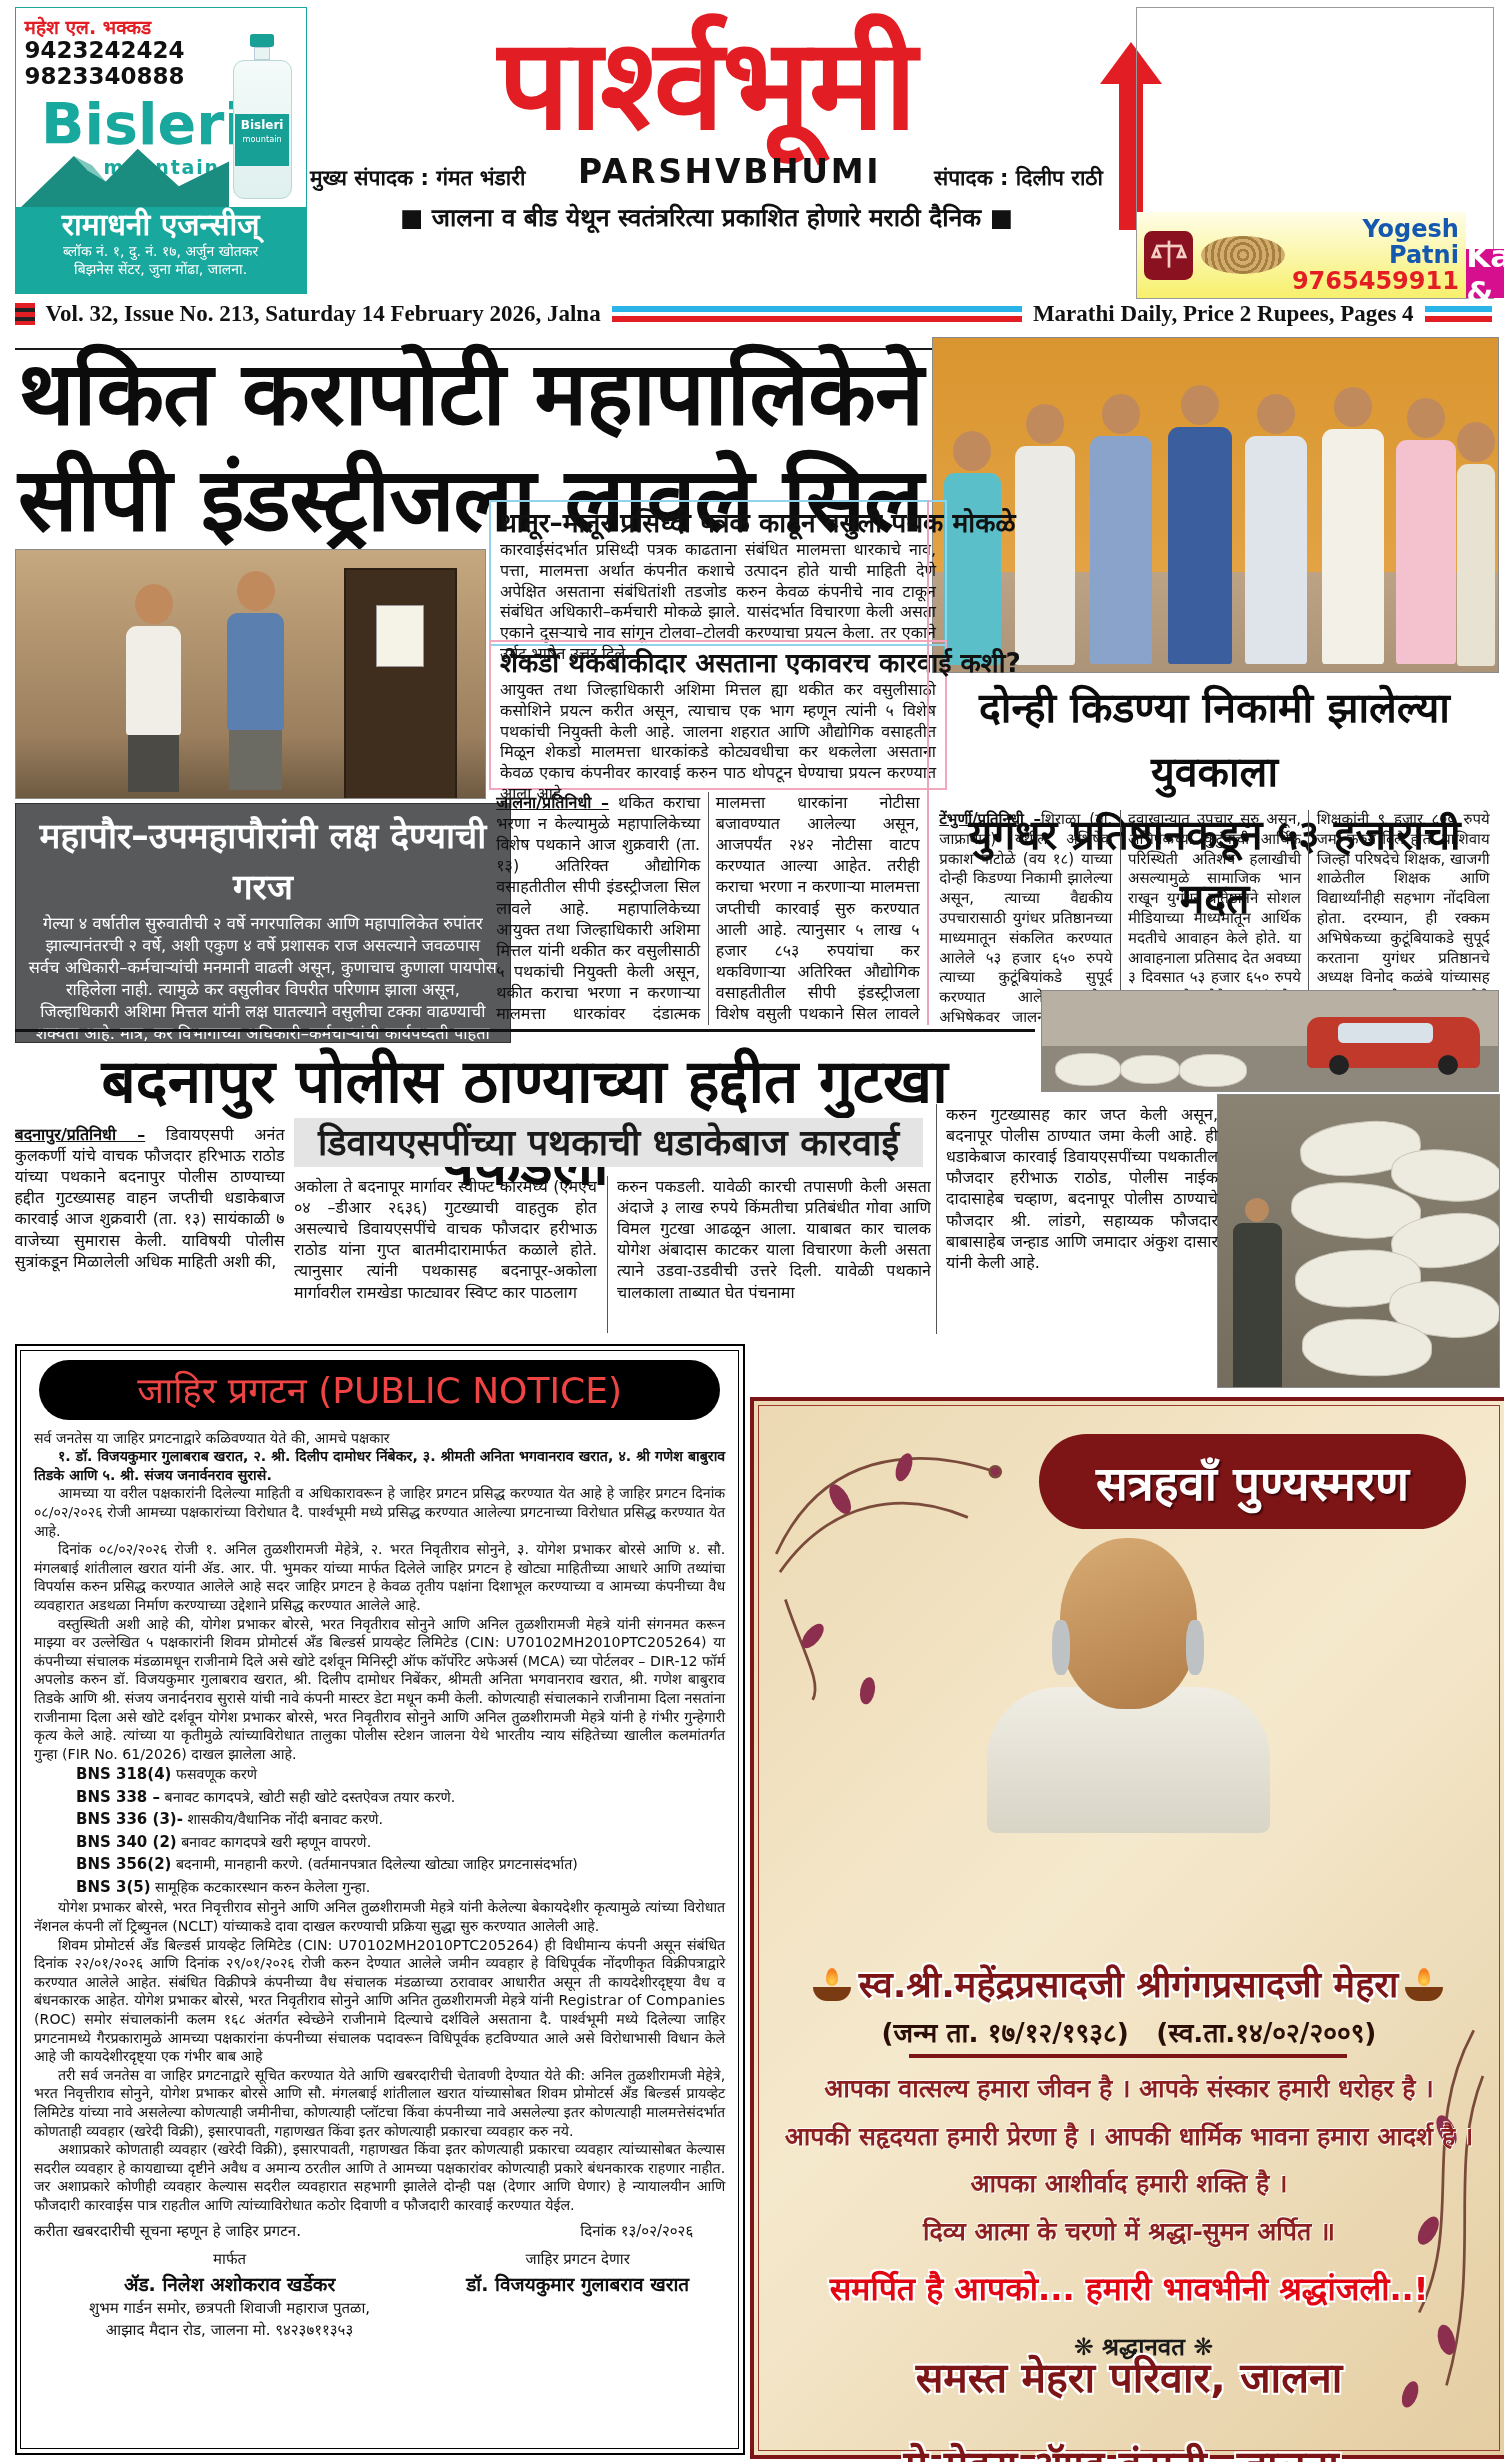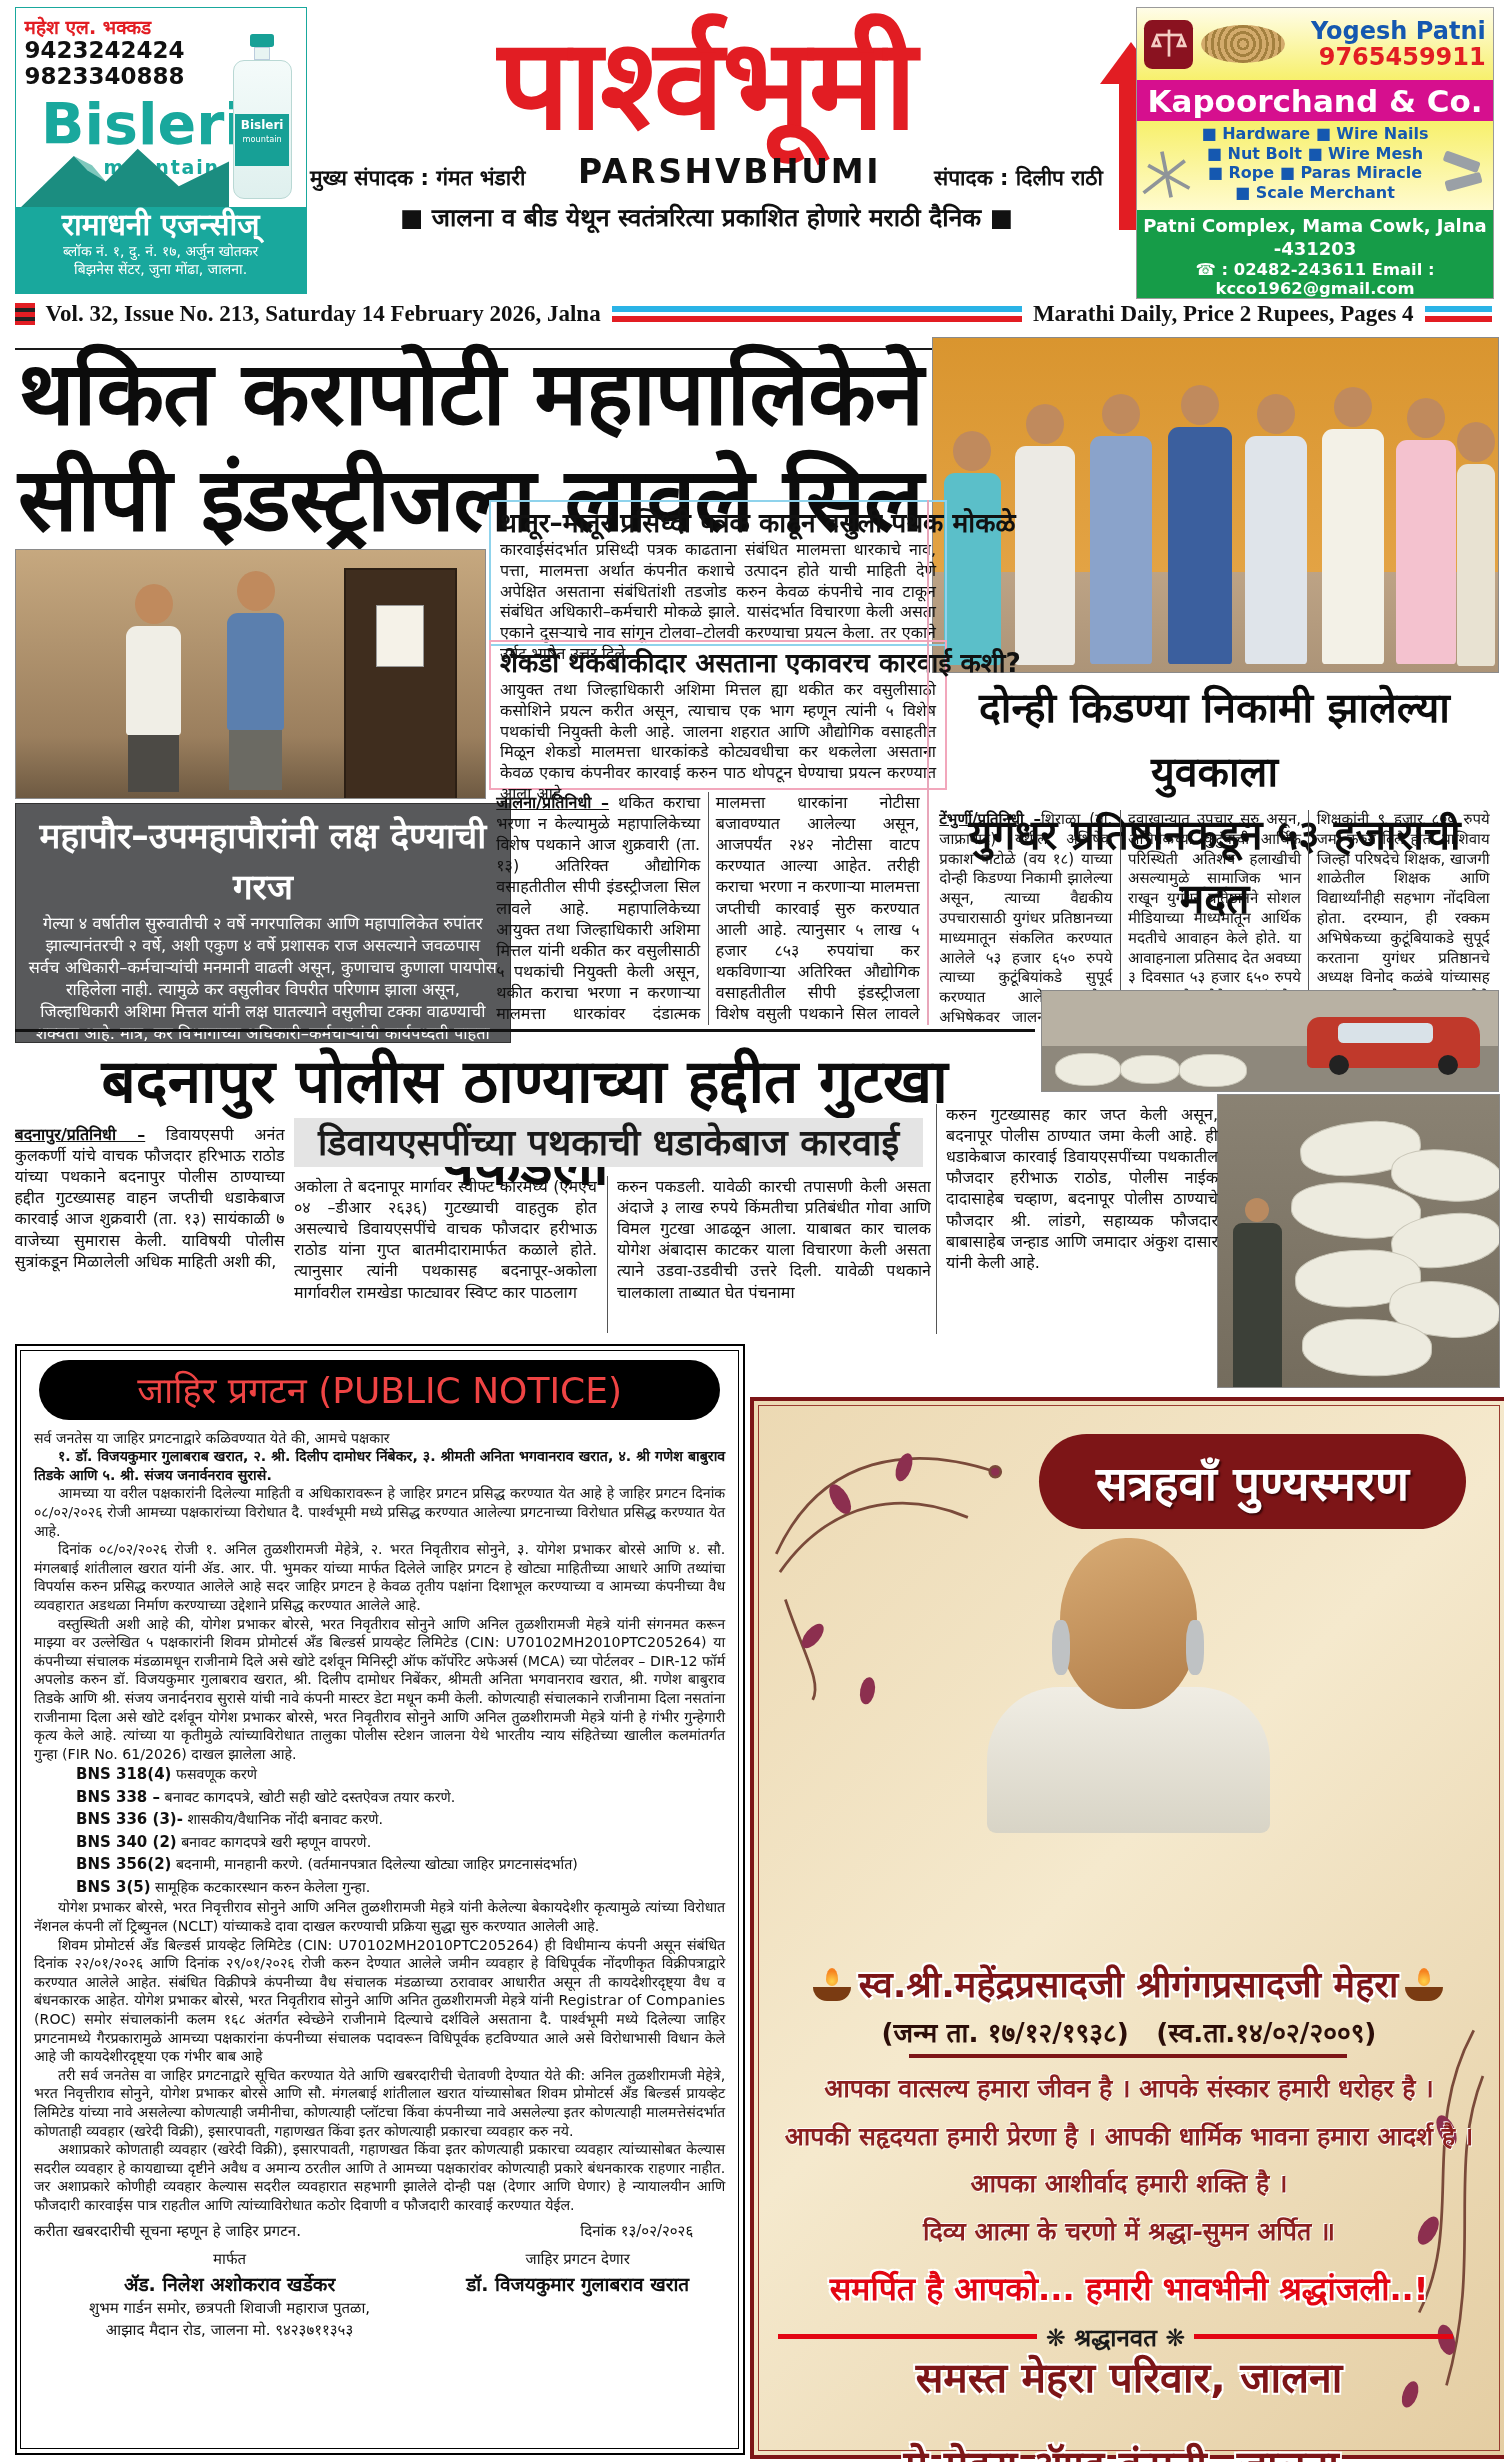--- a/index.html
+++ b/index.html
@@ -14,21 +14,21 @@
   .bis-brand{color:#19a89d;font-weight:bold;font-size:57px;line-height:1;}
   .bis-sub{color:#19a89d;font-weight:bold;font-size:19px;letter-spacing:1.8px;}
   .bis-banner{position:absolute;left:0;right:0;bottom:0;height:86px;background:#19a89d;color:#fff;text-align:center;}
   .bis-agency{font-size:30px;font-weight:bold;line-height:1.2;}
   .bis-addr{font-size:14px;line-height:1.25;}
   .bottle{position:absolute;}
   .bottle .cap{width:24px;height:12.8px;background:#17a096;margin:0 auto;border-radius:2.7px;}
   .bottle .neck{width:14.6px;height:11px;background:#e8f4f2;margin:0 auto;border:0.9px solid #bcd;}
   .bottle .body{width:57px;height:137px;border:1.8px solid #b9d8d4;border-radius:11px;margin:0 auto;background:linear-gradient(180deg,#f4fbfa,#dff0ee);position:relative;}
   .bottle .lbl{position:absolute;left:1.8px;right:1.8px;top:53px;height:47px;background:#17a096;color:#fff;font-size:12px;font-weight:bold;text-align:center;line-height:1.1;padding-top:5.5px;}
-  .kap{border:1.8px solid #9a9a9a;display:flex;flex-direction:column;}
+  .kap{border:1.8px solid #9a9a9a;display:flex;flex-direction:row;align-items:flex-end;}
   .kap-r1{height:86px;background:linear-gradient(180deg,#fffde8,#f7f06c);display:flex;align-items:center;padding:0 7.3px;gap:7.3px;}
   .kap-logo{width:49px;height:49px;background:#8a1220;border-radius:8.2px;flex:0 0 auto;display:flex;align-items:center;justify-content:center;}
   .kap-rope{width:84px;height:38px;border-radius:50%;flex:0 0 auto;
             background:repeating-radial-gradient(circle at 50% 50%,#d3ab6c 0 3.6px,#a3803f 3.6px 6.4px);}
   .kap-contact{margin-left:auto;text-align:right;line-height:1.1;}
   .kap-name{color:#1558b0;font-weight:bold;font-size:24px;}
   .kap-phone{color:#e21d23;font-weight:bold;font-size:24px;}
   .kap-r2{height:49px;background:#d60f8e;color:#fff;font-weight:bold;font-size:31px;display:flex;align-items:center;justify-content:center;}
   .kap-r3{height:102px;background:linear-gradient(180deg,#f7f06c,#fffbcf);color:#1558b0;font-weight:bold;font-size:16px;text-align:center;line-height:1.22;position:relative;padding-top:3px;}
   .kap-r4{flex:1;background:#169c48;color:#fff;text-align:center;font-weight:bold;}
@@ -431,21 +431,21 @@
       <span>(जन्म ता. १७/१२/१९३८)</span>&nbsp;&nbsp;&nbsp;<span>(स्व.ता.१४/०२/२००९)</span>
     </div>
     <div class="mem-div" style="left:155px;top:653px;width:438px;"></div>
     <div class="mem-verse" style="top:664px;">
       <div>आपका वात्सल्य हमारा जीवन है । आपके संस्कार हमारी धरोहर है ।</div>
       <div>आपकी सहृदयता हमारी प्रेरणा है । आपकी धार्मिक भावना हमारा आदर्श है ।</div>
       <div>आपका आशीर्वाद हमारी शक्ति है ।</div>
       <div>दिव्य आत्मा के चरणो में श्रद्धा-सुमन अर्पित ॥</div>
     </div>
     <div class="mem-ded" style="top:865px;">समर्पित है आपको... हमारी भावभीनी श्रद्धांजली..!</div>
-    <div class="mem-shr" style="left:24px;top:919px;width:675px;">
+    <div class="mem-shr" style="left:52px;top:919px;width:675px;flex-direction:column;">
       <div class="rl"></div>
         <div class="tx">❋ श्रद्धानवत ❋</div>
         <div class="rl"></div>
     </div>
     <div class="mem-fam" style="top:947px;">समस्त मेहरा परिवार, जालना</div>
     <div class="mem-fam" style="top:1000px;margin-top:35px;">मे.मेहरा ॲण्ड कंपनी, जालना.</div>
   </div>
 
 </div>
 

